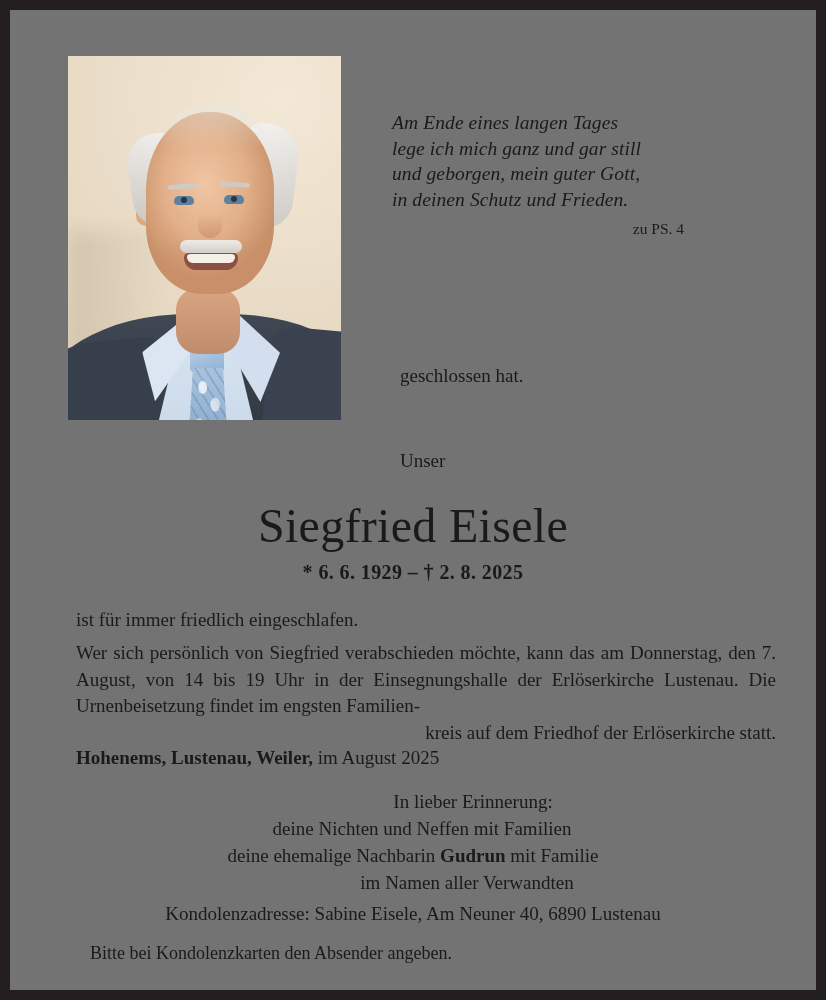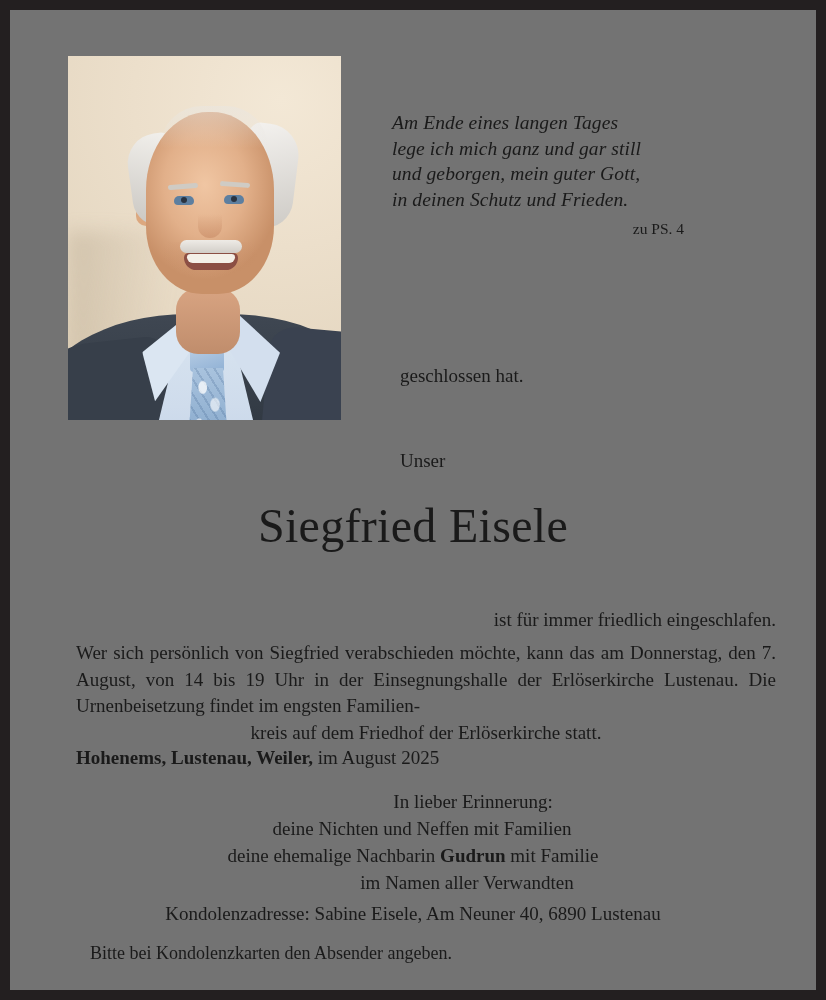--- a/index.html
+++ b/index.html
@@ -245,31 +245,30 @@
     font-size: 20px;
     letter-spacing: .4px;
   }
 
   #p1 {
     left: 66px;
     top: 596px;
     width: 700px;
     font-size: 19px;
     line-height: 27px;
-    text-align: right;
   }
   #p2 {
     left: 66px;
     top: 630px;
     width: 700px;
     font-size: 19px;
     line-height: 26.5px;
     text-align: justify;
   }
-  #p2 .last { text-align: center; }
+  #p2 .last { text-align: right; }
 
   #place {
     left: 66px;
     top: 737px;
     font-size: 19px;
   }
   #place b { font-weight: bold; text-align: right; }
 
   #family {
     left: 0;
@@ -342,20 +341,21 @@
 in deinen Schutz und Frieden.</div>
     <div class="blk" id="verse-attrib">zu PS. 4</div>
 
     <div class="blk" id="announce">
       <span class="last" style="display:block">geschlossen hat.</span>
     </div>
 
     <div class="blk" id="unser">Unser</div>
 
     <div class="blk" id="name">Siegfried Eisele</div>
+    <div class="blk" id="dates">* 6. 6. 1929 – † 2. 8. 2025</div>
 
     <div class="blk" id="p1">ist für immer friedlich eingeschlafen.</div>
 
     <div class="blk" id="p2">
       <span>Wer sich persönlich von Siegfried verabschieden möchte, kann das am Donnerstag, den 7. August, von 14 bis 19 Uhr in der Einsegnungshalle der Erlöserkirche Lustenau. Die Urnenbeisetzung findet im engsten Familien-</span>
       <span class="last" style="display:block">kreis auf dem Friedhof der Erlöserkirche statt.</span>
     </div>
 
     <div class="blk" id="place">
       <b>Hohenems, Lustenau, Weiler,</b><span> im August 2025</span>

